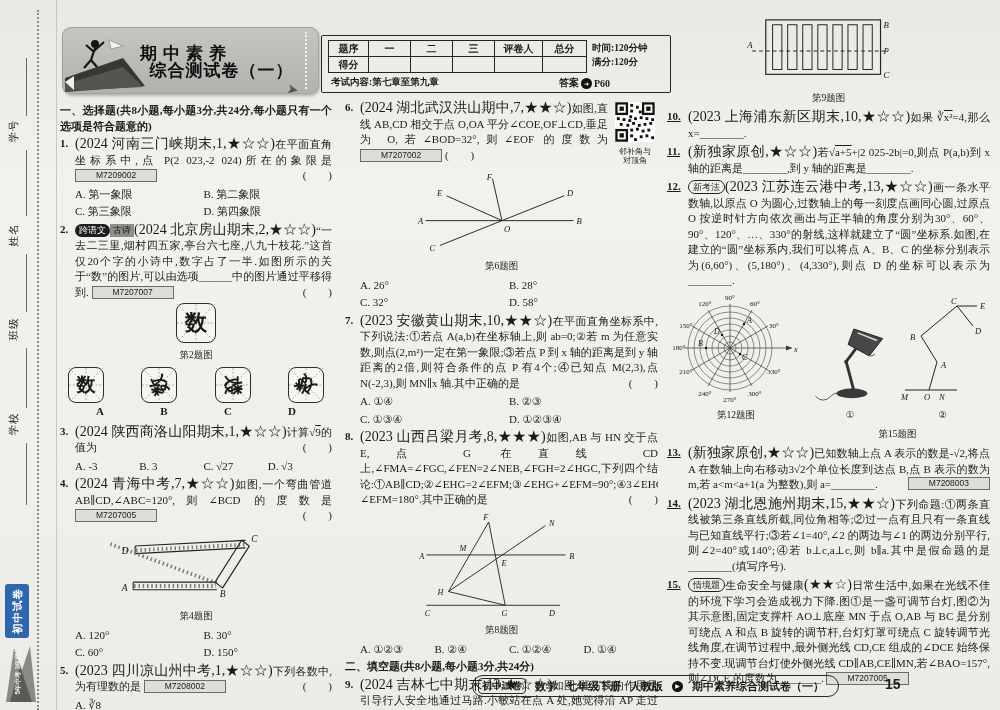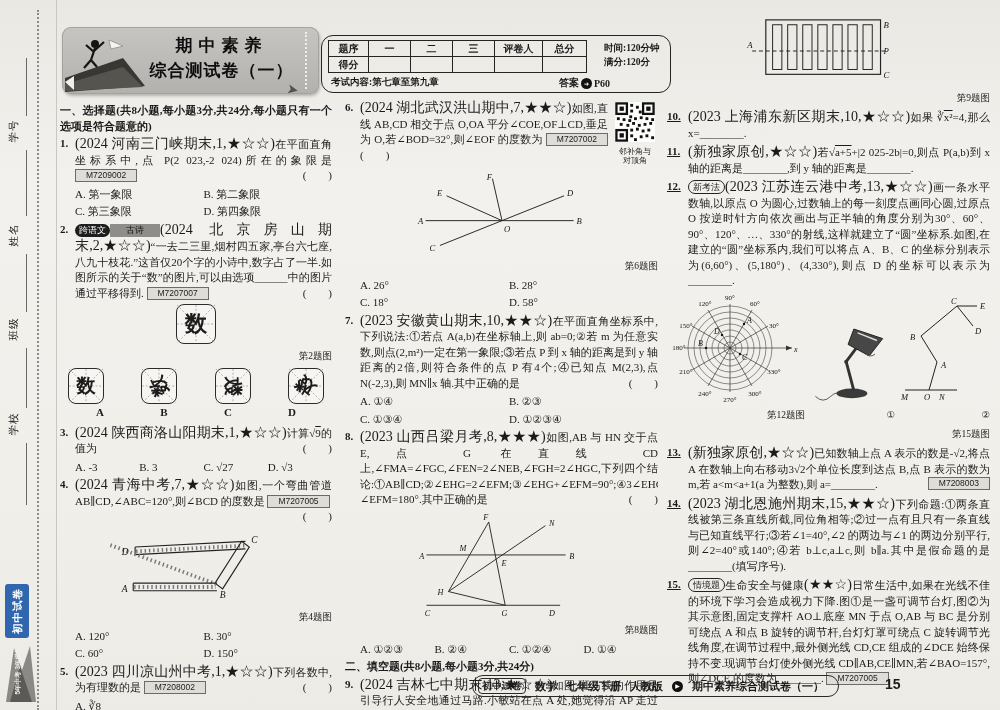--- a/index.html
+++ b/index.html
@@ -11,57 +11,57 @@
   .bind-dots { position:absolute; left:37px; top:10px; bottom:0; border-left:2px dotted #8d8b87; }
   .edge-line { position:absolute; left:56px; top:0; bottom:0; border-left:1px solid #c9c7c2; }
   .sfield { position:absolute; left:-6px; width:40px; text-align:center; transform:rotate(-90deg); font-size:10.5px; color:#222; letter-spacing:1px; }
   .sline { position:absolute; left:26px; width:1px; background:#6a6865; }
   .brandbox { position:absolute; left:-10px; top:599px; width:54px; height:24px; transform:rotate(-90deg); background:#2f66ad; color:#fff; text-align:center; line-height:24px; font-size:10.5px; font-weight:700; border-radius:3px; font-family:"Liberation Sans",sans-serif; letter-spacing:1px; }
   .logo53 { position:absolute; left:0px; top:642px; width:40px; height:64px; }
   .logo53 .t { position:absolute; left:-12px; top:24px; width:60px; transform:rotate(-90deg); font-size:6.5px; color:#f1efea; font-weight:700; text-align:center; font-family:"Liberation Sans",sans-serif; }
 
   
   .banner { position:absolute; left:62px; top:27px; width:257px; height:67px; background:linear-gradient(180deg,#c7c5c1,#b3b1ad); border-radius:9px; box-shadow:inset 0 0 0 1px #a5a39f, 1px 2px 3px rgba(0,0,0,.25); }
-  .banner .t1 { position:absolute; left:78px; right:16px; top:8px; text-align:center; font:700 17px/22px "Liberation Sans",sans-serif; letter-spacing:6px; color:#0e0e0e; }
+  .banner .t1 { position:absolute; left:78px; right:16px; top:16px; text-align:left; font:700 17px/22px "Liberation Sans",sans-serif; letter-spacing:6px; color:#0e0e0e; }
   .banner .t2 { position:absolute; left:70px; right:8px; top:33px; text-align:center; font:700 17px/22px "Liberation Sans",sans-serif; letter-spacing:1px; color:#0e0e0e; }
   .banner .perf { position:absolute; right:12px; top:5px; bottom:5px; border-left:2px dotted #f0eeea; }
   .cursor-ico { position:absolute; right:20px; bottom:-3px; font-size:14px; color:#55534f; transform:rotate(12deg); font-family:"DejaVu Sans",sans-serif; }
 
   
-  .info { position:absolute; left:321px; top:35px; width:350px; height:58px; border:1.5px solid #26241f; border-radius:12px; }
+  .info { position:absolute; left:321px; top:35px; width:350px; height:58px; border:1.5px solid #26241f; border-radius:2px; }
   .info table { position:absolute; left:6px; top:4px; width:258px; border-collapse:collapse; table-layout:fixed; }
   .info th,.info td { border:1px solid #26241f; height:16px; font-size:10px; font-weight:700; text-align:center; padding:0; }
-  .info .meta { position:absolute; left:282px; top:5px; width:78px; font-size:9.5px; font-weight:700; line-height:14px; white-space:nowrap; }
+  .info .meta { position:absolute; left:270px; top:5px; width:78px; font-size:9.5px; font-weight:700; line-height:14px; white-space:nowrap; }
   .info .scope { position:absolute; left:9px; top:40px; font-size:9.5px; font-weight:700; }
   .info .ans { position:absolute; left:237px; top:40px; font-size:10px; font-weight:700; display:flex; align-items:center; gap:2px; }
   .circ-ico { display:inline-flex; width:11px; height:11px; background:#111; color:#fff; border-radius:50%; font-size:6px; align-items:center; justify-content:center; font-family:"DejaVu Sans",sans-serif; }
 
   
   .col { position:absolute; font-size:11px; line-height:15.5px; text-align:justify; }
   .col1 { left:60px; top:103px; width:272px; }
   .col2 { left:345px; top:100px; width:313px; }
   .col3 { left:667px; top:14px; width:323px; }
   .sect { font-weight:700; margin-bottom:2px; }
   .q { margin-bottom:3px; padding-left:15px; overflow:hidden; }
   .q.d2 { padding-left:21px; }
   .qn { float:left; margin-left:-15px; font-weight:700; }
   .q.d2 .qn { margin-left:-21px;text-decoration:underline; }
   .src { font-size:14px; }
-  .mcode { display:inline-block; border:1px solid #6d6b67; background:#dfddd8; font:8.5px/11px "Liberation Sans",sans-serif; padding:0 10px; vertical-align:1px; white-space:nowrap; }
+  .mcode { display:inline-block; border:1px solid #6d6b67; background:#dfddd8; font:8.5px/11px "Liberation Sans",sans-serif; padding:0 20px; vertical-align:1px; white-space:nowrap; }
   .paren { float:right; }
   .ol { text-decoration:overline; }
   .orow { display:flex; margin-bottom:2px; padding-left:15px; }
   .orow span { flex:1; }
   .optline { padding-left:15px; margin-bottom:1px; }
   .frac { display:inline-block; text-align:center; vertical-align:-4px; line-height:10px; font-size:10px; }
   .frac .den { display:block; border-top:1px solid #222; }
   .figc { text-align:center; margin:2px 0 0; }
-  .fcap { text-align:right; font-size:9.5px; margin:0 0 3px; }
+  .fcap { text-align:center; font-size:9.5px; margin:0 0 3px; }
   .tag-dark { display:inline-block; background:#1d1d1d; color:#fff; border-radius:8px; padding:0 4px; font-size:9px; line-height:13px; vertical-align:1px; font-family:"Liberation Sans",sans-serif; }
-  .tag-gray { display:inline-block; background:#8f8d89; color:#111; padding:0 16px; font-size:9px; line-height:13px; vertical-align:1px; font-family:"Liberation Sans",sans-serif; }
+  .tag-gray { display:inline-block; background:#8f8d89; color:#111; padding:0 3px; font-size:9px; line-height:13px; vertical-align:1px; font-family:"Liberation Sans",sans-serif; }
   .tag-out { display:inline-block; border:1px solid #222; border-radius:8px; padding:0 4px; font-size:9px; line-height:12px; vertical-align:1px; font-family:"Liberation Sans",sans-serif; }
 
   
   .glyphbox { position:relative; width:40px; height:40px; border:1.5px solid #2c2c2c; border-radius:8px; display:inline-block; background:#f6f5f1; }
   .glyphbox svg { position:absolute; inset:0; }
   .glyphbox .g { position:absolute; inset:0; display:flex; align-items:center; justify-content:center; font-size:22px; font-weight:700; }
   .obox { width:36px; height:36px; }
   .obox .g { font-size:19px; }
   .boxrow { display:flex; justify-content:space-between; padding:0 8px; margin-top:4px; }
   .letters { display:flex; padding:0 8px; margin:1px 0 4px; }
@@ -359,21 +359,21 @@
         <text x="168" y="56" font-size="9">B</text>
         <text x="14" y="84" font-size="9">C</text>
       </svg>
     </div>
     <div class="fcap">第6题图</div>
     <div class="orow">
         <span>A. 26°</span>
         <span>B. 28°</span>
       </div>
     <div class="orow">
-        <span>C. 18°</span>
+        <span>C. 32°</span>
         <span>D. 58°</span>
       </div>
 
     <div class="q">
       <span class="qn">7.</span><span class="src">(2023 安徽黄山期末,10,★★☆)</span><span>在平面直角坐标系中,下列说法:①若点 A(a,b)在坐标轴上,则 ab=0;②若 m 为任意实数,则点(2,m²)一定在第一象限;③若点 P 到 x 轴的距离是到 y 轴距离的2倍,则符合条件的点 P 有4个;④已知点 M(2,3),点 N(-2,3),则 MN∥x 轴.其中正确的是</span>
       <span class="paren">(　　)</span>
     </div>
     <div class="orow">
         <span>A. ①④</span>
         <span>B. ②③</span>

